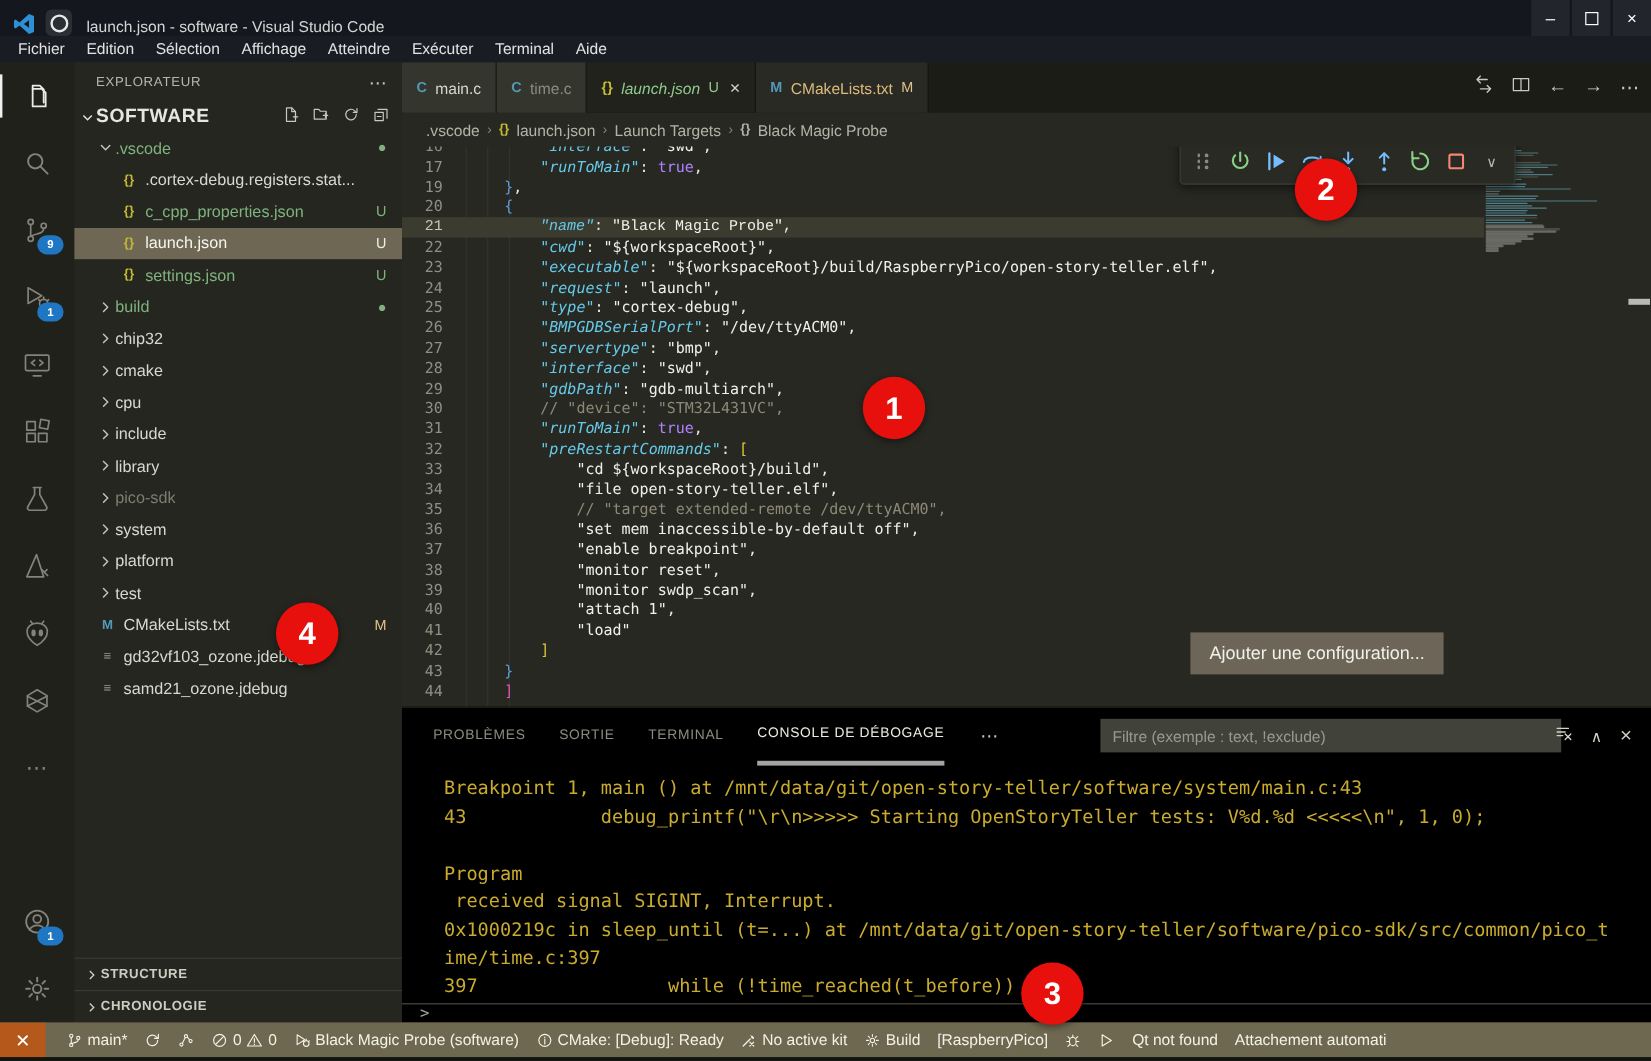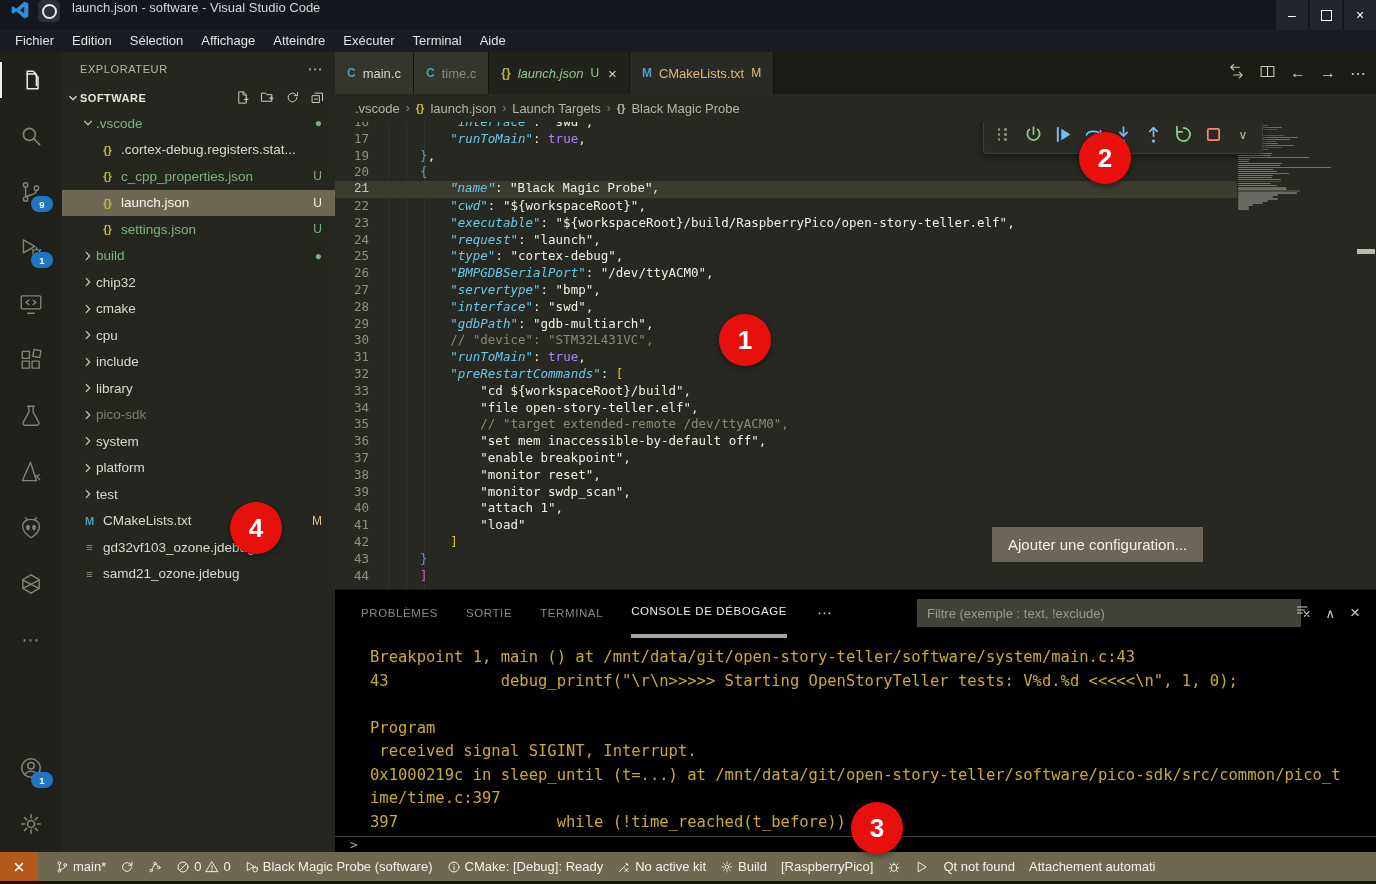--- a/index.html
+++ b/index.html
@@ -1,21 +1,21 @@
 <!DOCTYPE html>
 <html><head>
 <meta charset="utf-8">
 <style>
   html,body{margin:0;padding:0;background:#111;}
   #window{position:relative;width:1376px;height:884px;overflow:hidden;
     font-family:"Liberation Sans",sans-serif;background:#272822;color:#d8d8d0;}
   .ni{user-select:none}
   
   #titlebar{position:absolute;left:0;top:0;width:1376px;height:30px;background:#15171e;
-    display:flex;align-items:flex-start;color:#d5d5d5;font-size:13px;}
+    display:flex;align-items:flex-end;color:#d5d5d5;font-size:13px;}
   #vscode-logo{width:20px;height:20px;margin:0 8px 0 10px;}
   #rec-btn{width:22px;height:22px;border-radius:5px;background:#2c2e36;display:flex;align-items:center;justify-content:center;margin-right:12px;}
   #rec-btn i{display:block;width:11px;height:11px;border:2.5px solid #e8e8e8;border-radius:50%;}
   #win-controls{position:absolute;right:0;top:0;height:30px;display:flex;}
   .wc{width:32px;height:30px;display:flex;align-items:center;justify-content:center;color:#fff;font-size:14px;background:#23252c;margin-left:2px;}
   .wc .sq{display:block;width:9px;height:9px;border:1.6px solid #fff;}
   
   #menubar{position:absolute;left:0;top:30px;width:1376px;height:22px;background:#1a1c24;
     display:flex;align-items:center;padding-left:6px;font-size:13px;color:#e2e2e2;}
   .menu-item{padding:0 9px;line-height:22px;}
@@ -26,21 +26,21 @@
   .act-item.active:before{content:"";position:absolute;left:0;top:10px;bottom:10px;width:2px;background:#f0f0f0;}
   .act-item .ic svg{width:26px;height:26px;}
   .act-badge{position:absolute;right:9px;bottom:8px;min-width:16px;height:16px;border-radius:9px;background:#1f77c4;
     color:#fff;font-size:9.5px;display:flex;align-items:center;justify-content:center;padding:0 3px;font-weight:bold;}
   #act-bottom{margin-top:auto;}
   .act-ellipsis{font-size:18px;color:#82837a;letter-spacing:1px}
   
   #sidebar{position:absolute;left:62px;top:52px;width:273px;height:800px;background:#25261f;border-right:1px solid #1b1c16;display:flex;flex-direction:column;}
   #explorer-head{height:34px;display:flex;align-items:center;padding:0 12px 0 18px;font-size:11px;letter-spacing:.6px;color:#b7b6ab;}
   #explorer-more{margin-left:auto;font-size:15px;color:#c5c4b8;}
-  #section-head{height:24px;display:flex;align-items:center;padding:0 10px 0 4px;font-size:11px;font-weight:bold;letter-spacing:.5px;color:#e6e6dc;}
+  #section-head{height:24px;display:flex;align-items:center;padding:0 10px 0 4px;font-size:16px;font-weight:bold;letter-spacing:.5px;color:#e6e6dc;}
   #section-head .ic svg{width:14px;height:14px}
   #section-actions{margin-left:auto;display:flex;gap:10px;color:#c9c8bc;}
   #section-actions .ic svg{width:15px;height:15px}
   #tree{flex:0 0 auto;}
   .trow{position:relative;height:26.5px;display:flex;align-items:center;font-size:13.5px;color:#d4d4ca;}
   .trow.sel{background:#6e6754;color:#f6f6ef;}
   .trow .arr{width:16px;display:flex;justify-content:center;color:#c5c4b8;}
   .trow .arr svg{width:14px;height:14px}
   .trow .ficon{width:19px;text-align:center;margin-right:4px;font-weight:bold;font-size:11px;}
   .trow .lbl{white-space:nowrap;overflow:hidden;}
@@ -440,20 +440,38 @@
         </div>
         <div class="trow" style="padding-left: 18px;">
           <span class="ficon list-ic">≡</span>
           <span class="lbl c-white">gd32vf103_ozone.jdebug</span>
         </div>
         <div class="trow" style="padding-left: 18px;">
           <span class="ficon list-ic">≡</span>
           <span class="lbl c-white">samd21_ozone.jdebug</span>
         </div>
       </div>
+    <div id="side-bottom">
+      <div class="side-sec">
+        <span class="ic arr">
+            <svg viewBox="0 0 16 16" fill="none" stroke="currentColor" stroke-width="1.4">
+              <path d="M6 4l4 4-4 4"></path>
+            </svg>
+          </span>
+        <span>STRUCTURE</span>
+      </div>
+      <div class="side-sec">
+        <span class="ic arr">
+            <svg viewBox="0 0 16 16" fill="none" stroke="currentColor" stroke-width="1.4">
+              <path d="M6 4l4 4-4 4"></path>
+            </svg>
+          </span>
+        <span>CHRONOLOGIE</span>
+      </div>
+    </div>
   </div>
 
   <div id="editor-col">
     <div id="tabbar">
         <div class="tab tab-light">
           <span class="ficon m-ic">C</span>
           <span class="tname">main.c</span>
         </div>
         <div class="tab tab-light">
           <span class="ficon m-ic">C</span>

